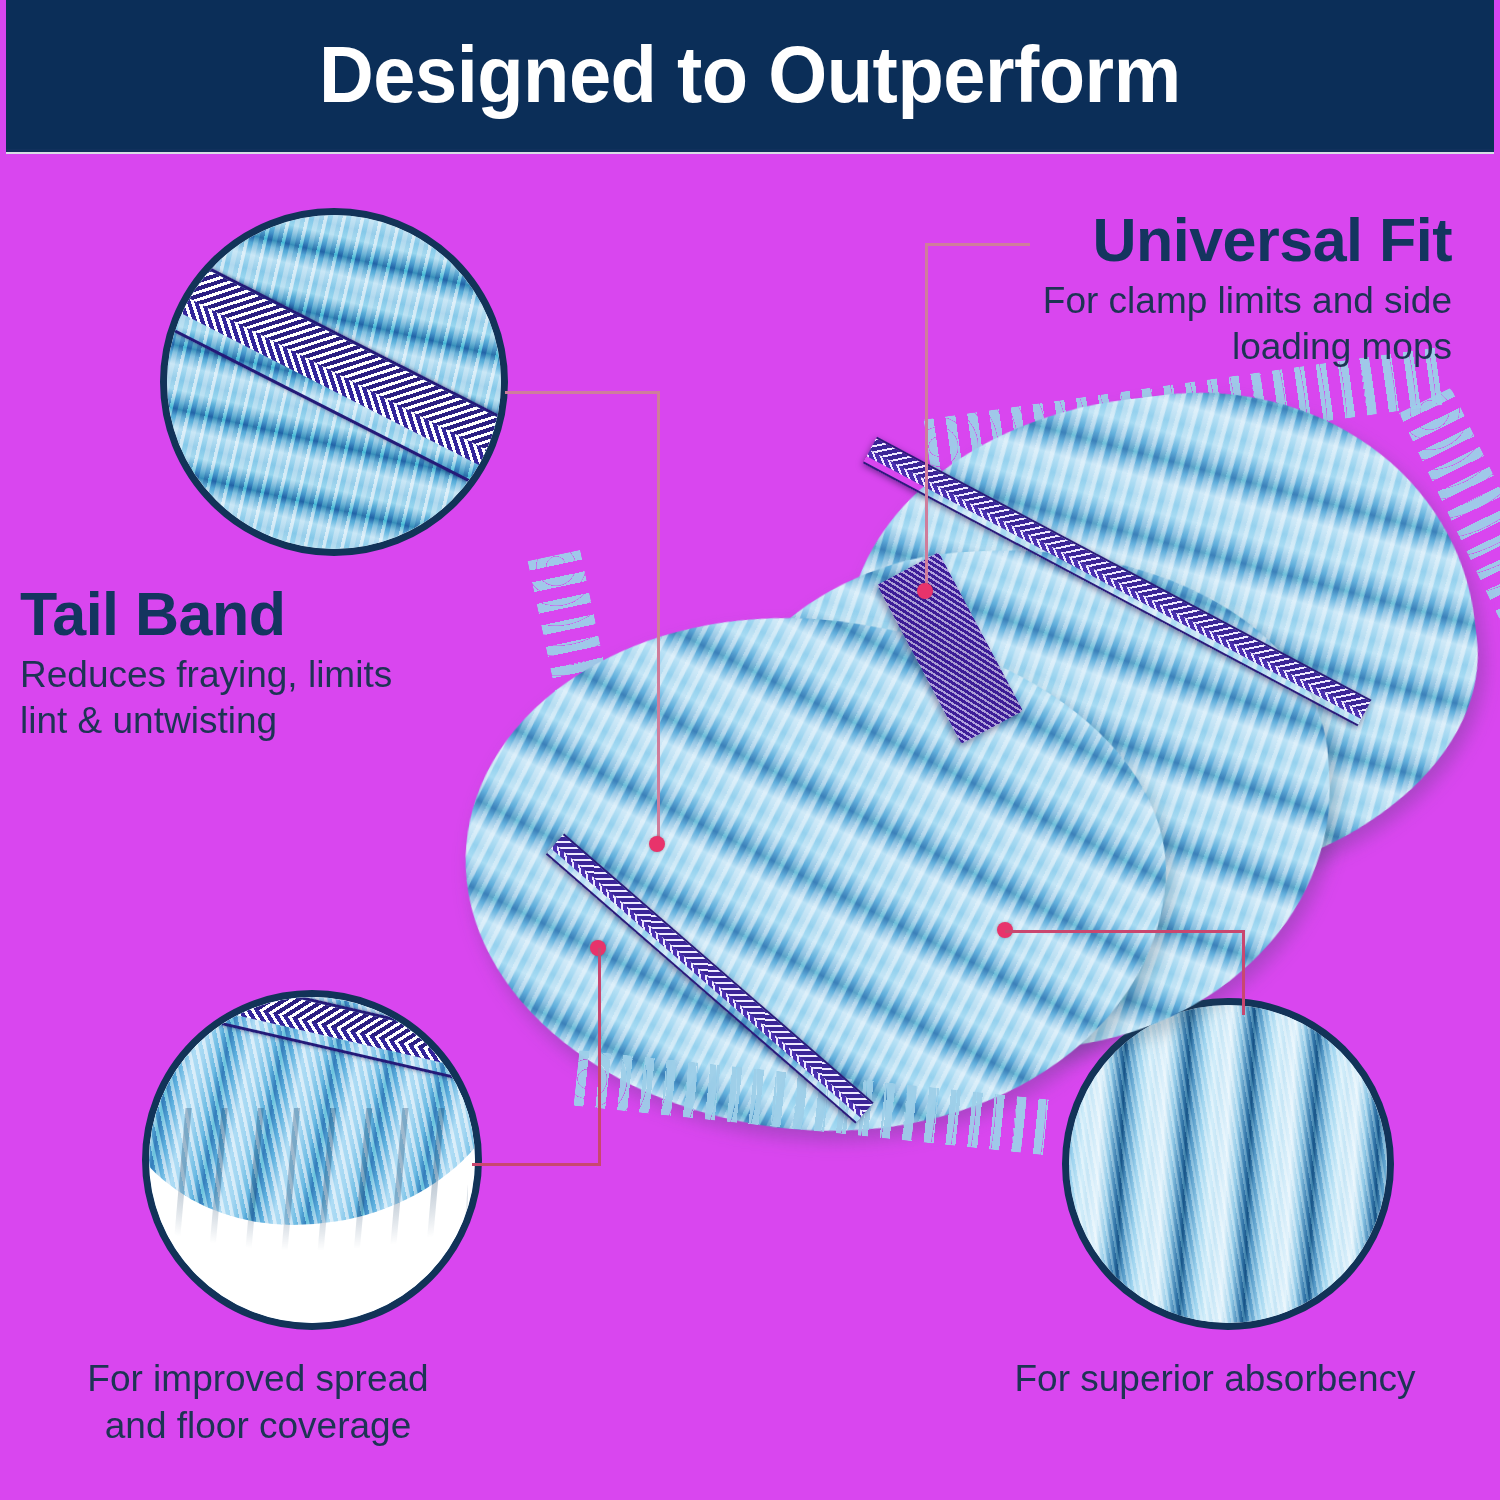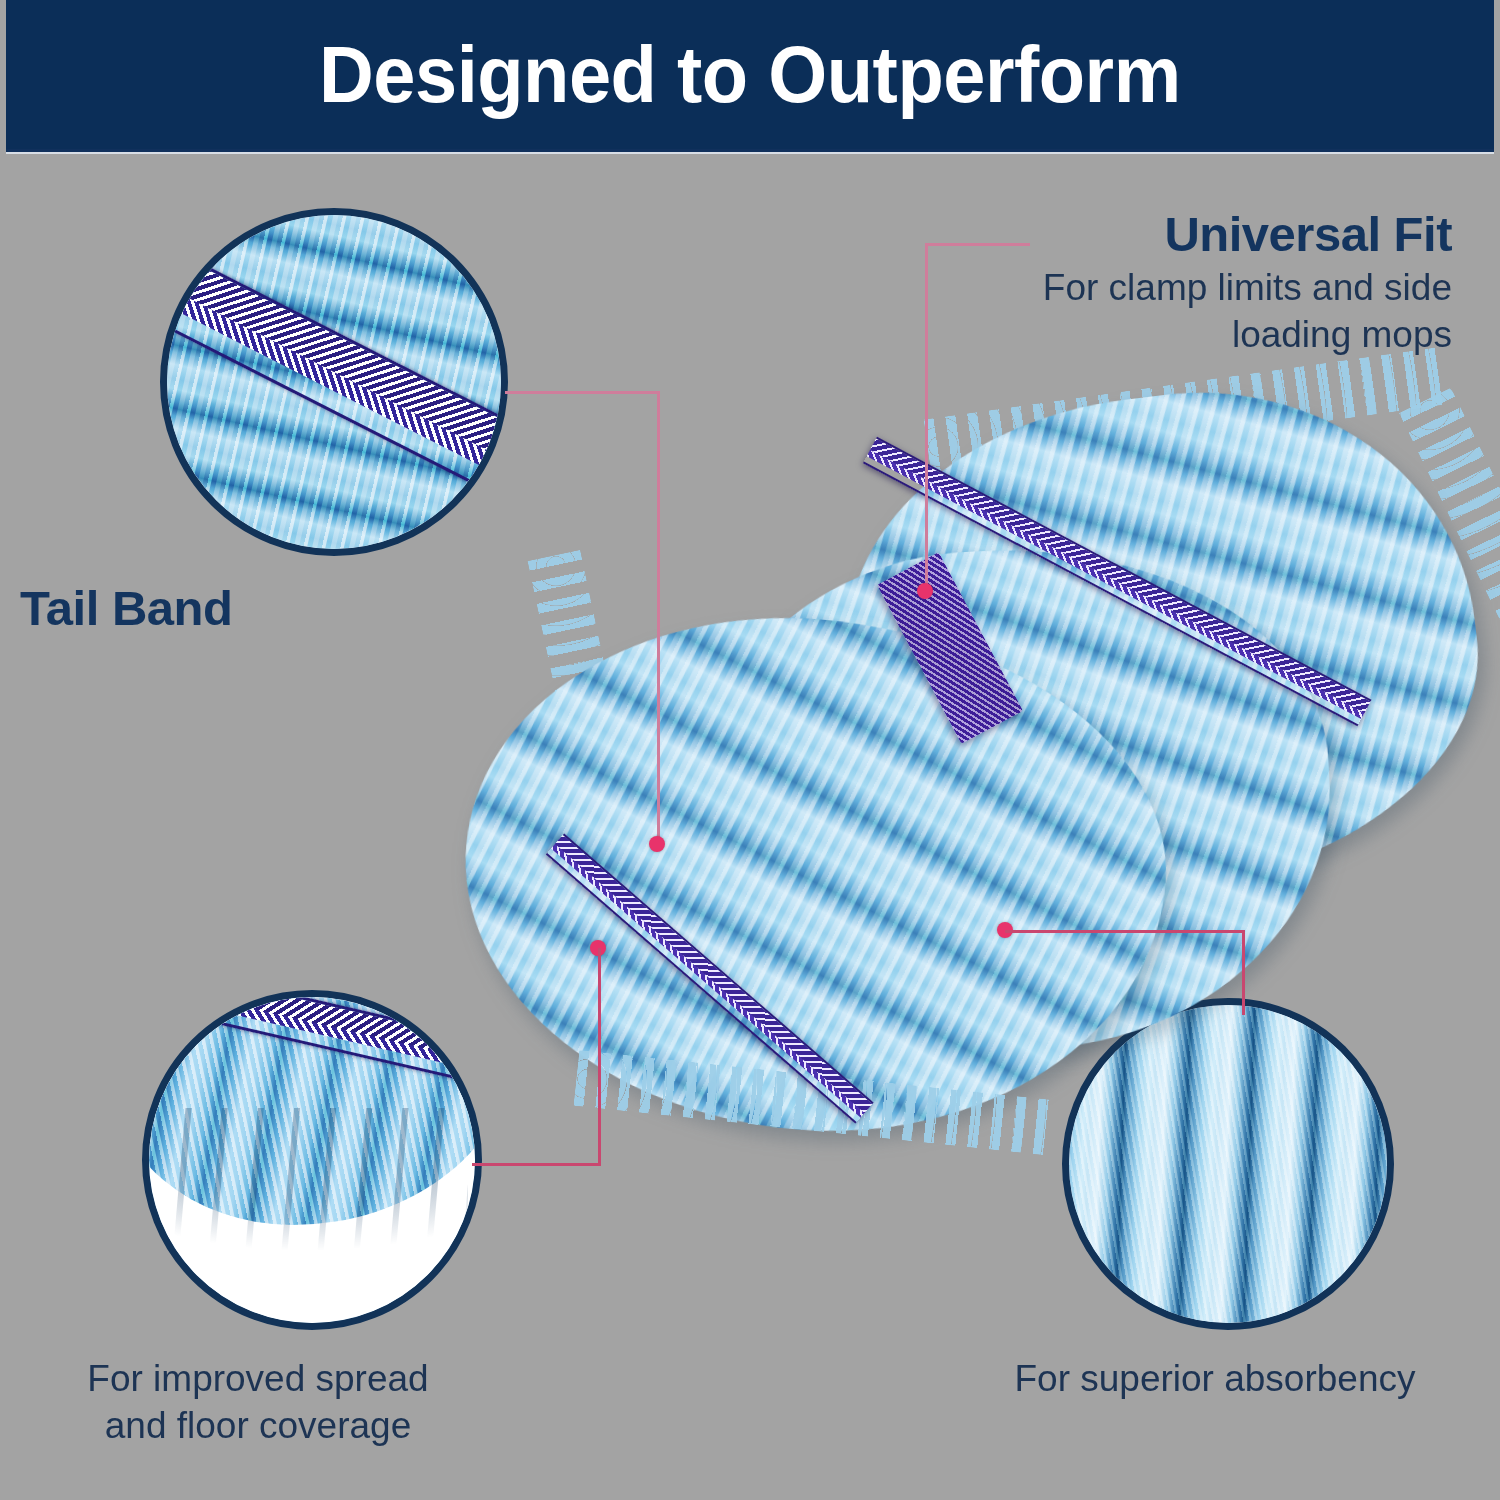--- a/index.html
+++ b/index.html
@@ -14,21 +14,21 @@
     font-family: "Liberation Sans", sans-serif;
     background: #ededed;
     position: relative;
   }
 
   .page {
     position: absolute;
     inset: 0;
     width: 1500px;
     height: 1500px;
-    background: #a3a3a3;
+    background: #d946ef;
     overflow: hidden;
   }
 
   
   .header-band {
     position: absolute;
     left: 6px;
     top: 0px;
     width: 1488px;
     height: 152px;
@@ -47,21 +47,21 @@
     line-height: 1;
     text-align: center;
     transform: scaleX(0.96);
   }
 
   
   .anno { position: absolute; }
   .anno h2 {
     color: #14355f;
     font-weight: bold;
-    font-size: 49px;
+    font-size: 61px;
     line-height: 1.08;
     letter-spacing: -0.5px;
     white-space: nowrap;
   }
   .anno p {
     color: #1d3454;
     font-size: 37px;
     line-height: 1.26;
     font-weight: 400;
     margin-top: 4px;
@@ -375,20 +375,24 @@
   <div class="dot" id="c-loop-dot"></div>
   <div class="conn v" id="c-loop-v1"></div>
   <div class="conn h" id="c-loop-h1"></div>
 
   <div class="dot" id="c-yarn-dot"></div>
   <div class="conn h" id="c-yarn-h1"></div>
   <div class="conn v" id="c-yarn-v1"></div>
 
   <div class="anno" id="anno-tail-band">
     <h2>Tail Band</h2>
+    <p>
+      <span>Reduces fraying, limits</span><br>
+      <span>lint &amp; untwisting</span>
+    </p>
   </div>
 
   <div class="anno" id="anno-universal">
     <h2>Universal Fit</h2>
     <p>
       <span>For clamp limits and side</span><br>
       <span>loading mops</span>
     </p>
   </div>
 

